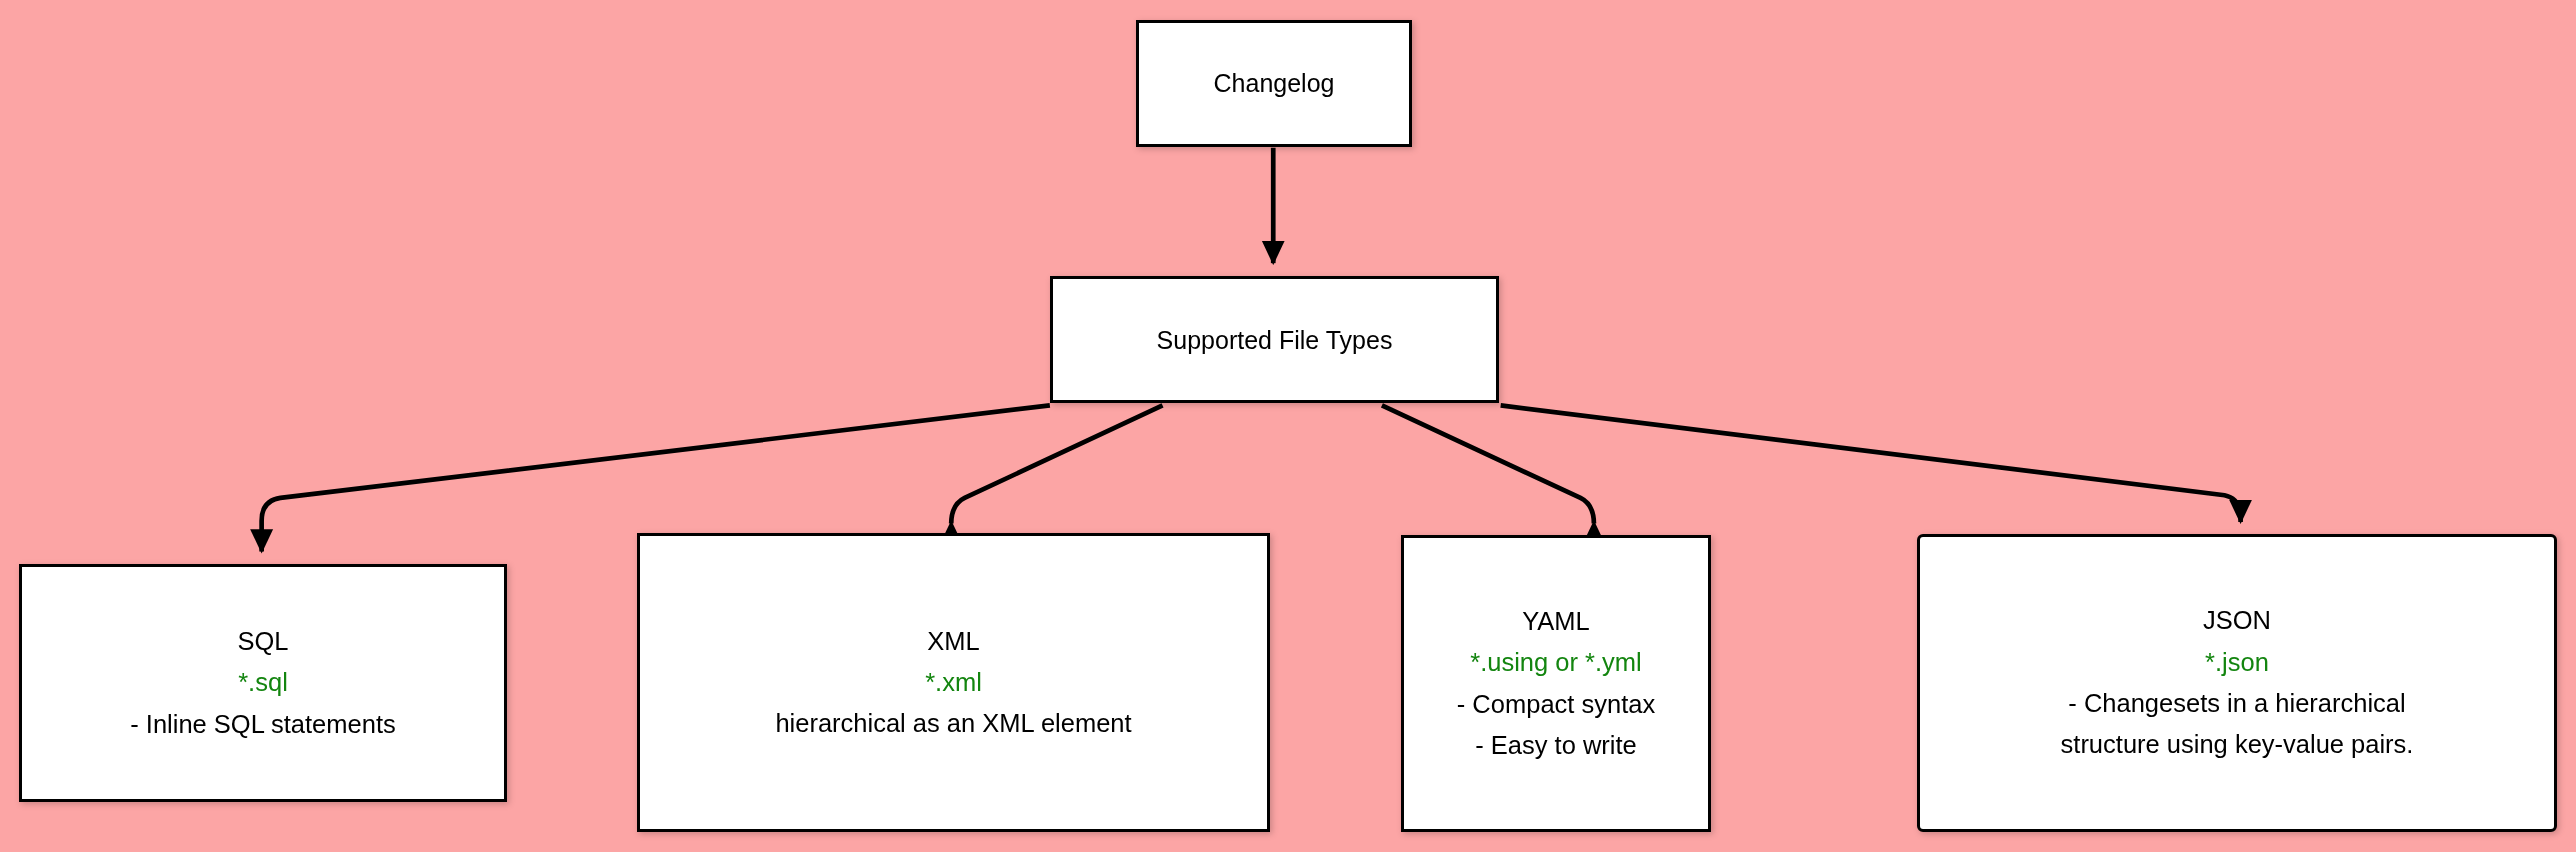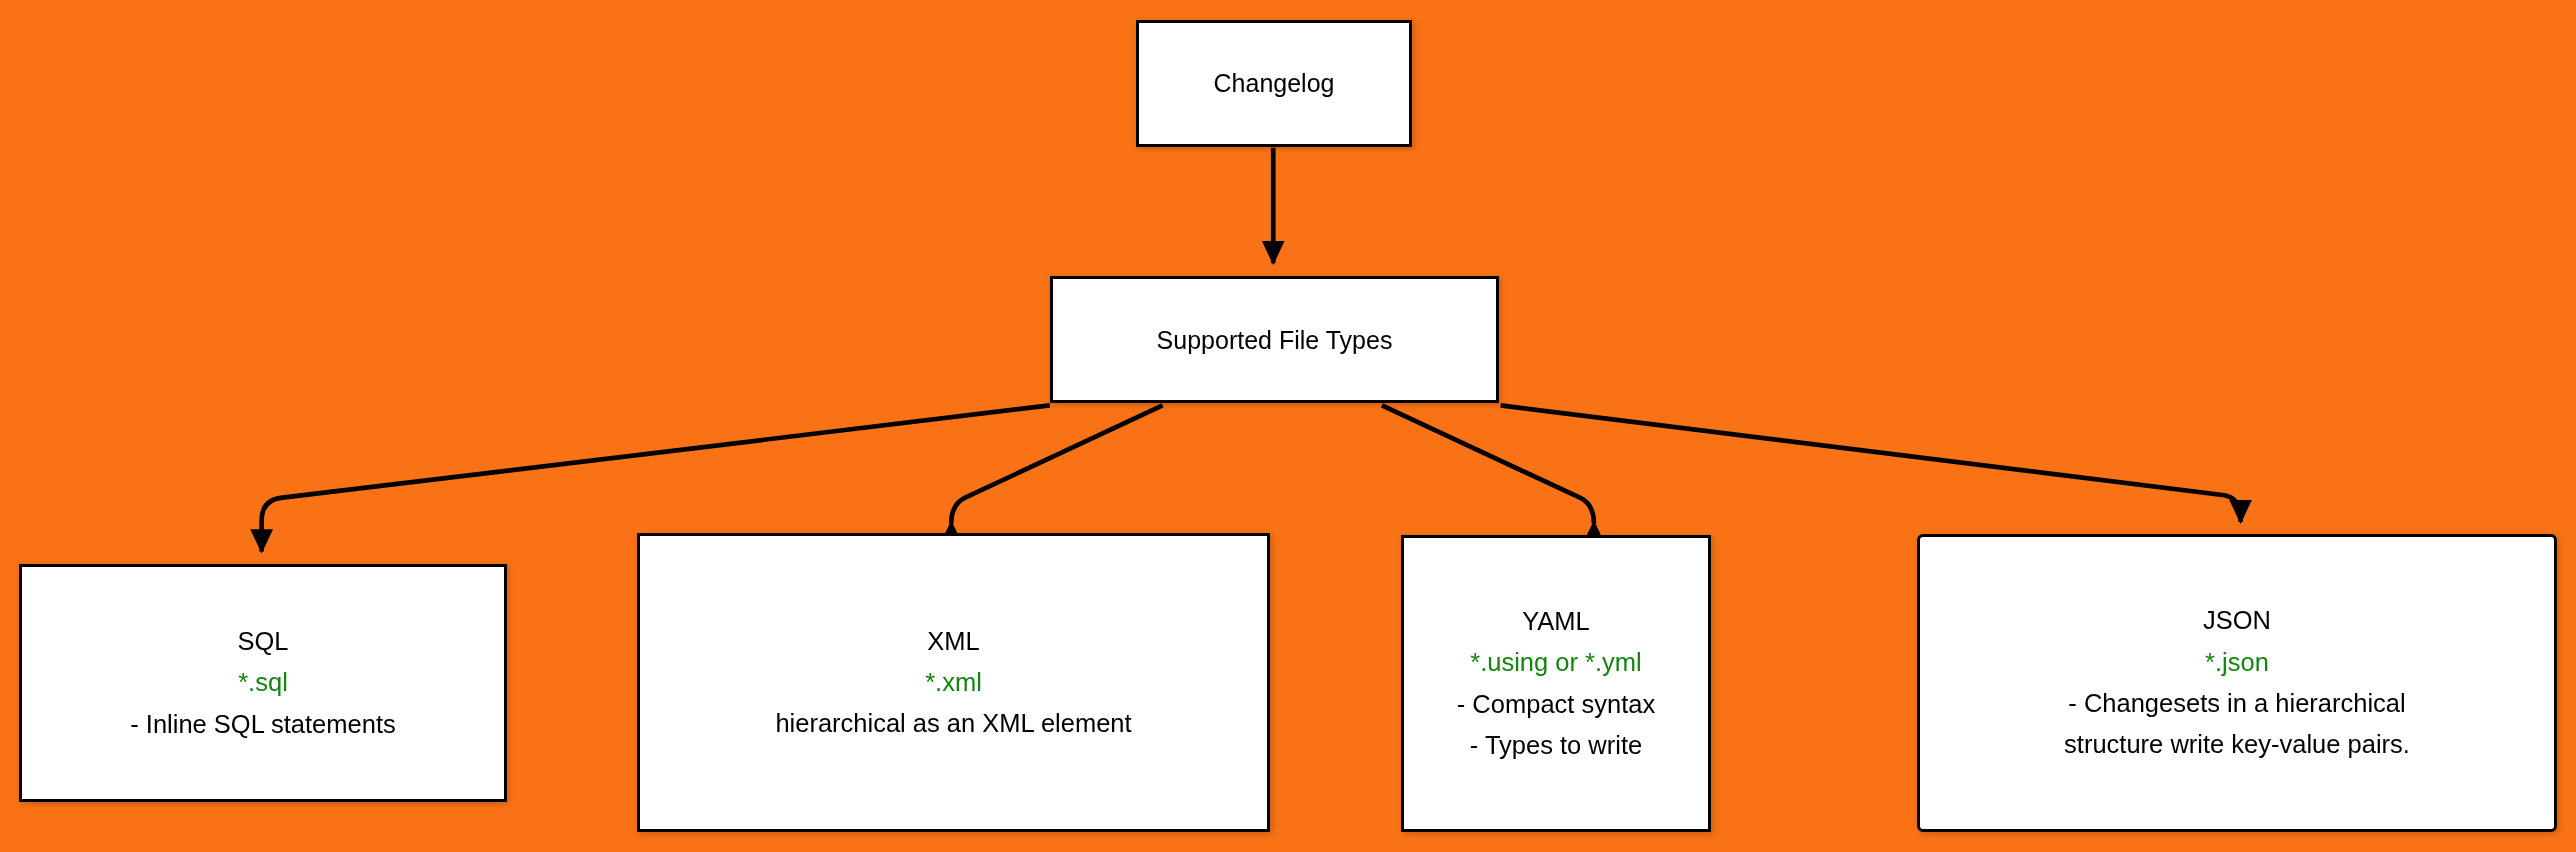--- a/index.html
+++ b/index.html
@@ -4,21 +4,21 @@
 <style>
   html, body {
     margin: 0;
     padding: 0;
     background: #ffffff;
   }
   #canvas {
     position: relative;
     width: 2576px;
     height: 853px;
-    background: #f97316;
+    background: #fca5a5;
     font-family: "Liberation Sans", sans-serif;
     overflow: hidden;
   }
   #edges {
     position: absolute;
     left: 0;
     top: 0;
     width: 2576px;
     height: 853px;
     pointer-events: none;
@@ -134,24 +134,24 @@
   <div class="node" id="node-xml">
     <span class="node-line">XML</span>
     <span class="node-line ext">*.xml</span>
     <span class="node-line">hierarchical as an XML element</span>
   </div>
 
   <div class="node" id="node-yaml">
     <span class="node-line">YAML</span>
     <span class="node-line ext">*.using or *.yml</span>
     <span class="node-line">- Compact syntax</span>
-    <span class="node-line">- Types to write</span>
+    <span class="node-line">- Easy to write</span>
   </div>
 
   <div class="node" id="node-json">
     <span class="node-line">JSON</span>
     <span class="node-line ext">*.json</span>
     <span class="node-line">- Changesets in a hierarchical</span>
-    <span class="node-line">structure write key-value pairs.</span>
+    <span class="node-line">structure using key-value pairs.</span>
   </div>
 
 </div>
 
 
 </body></html>

